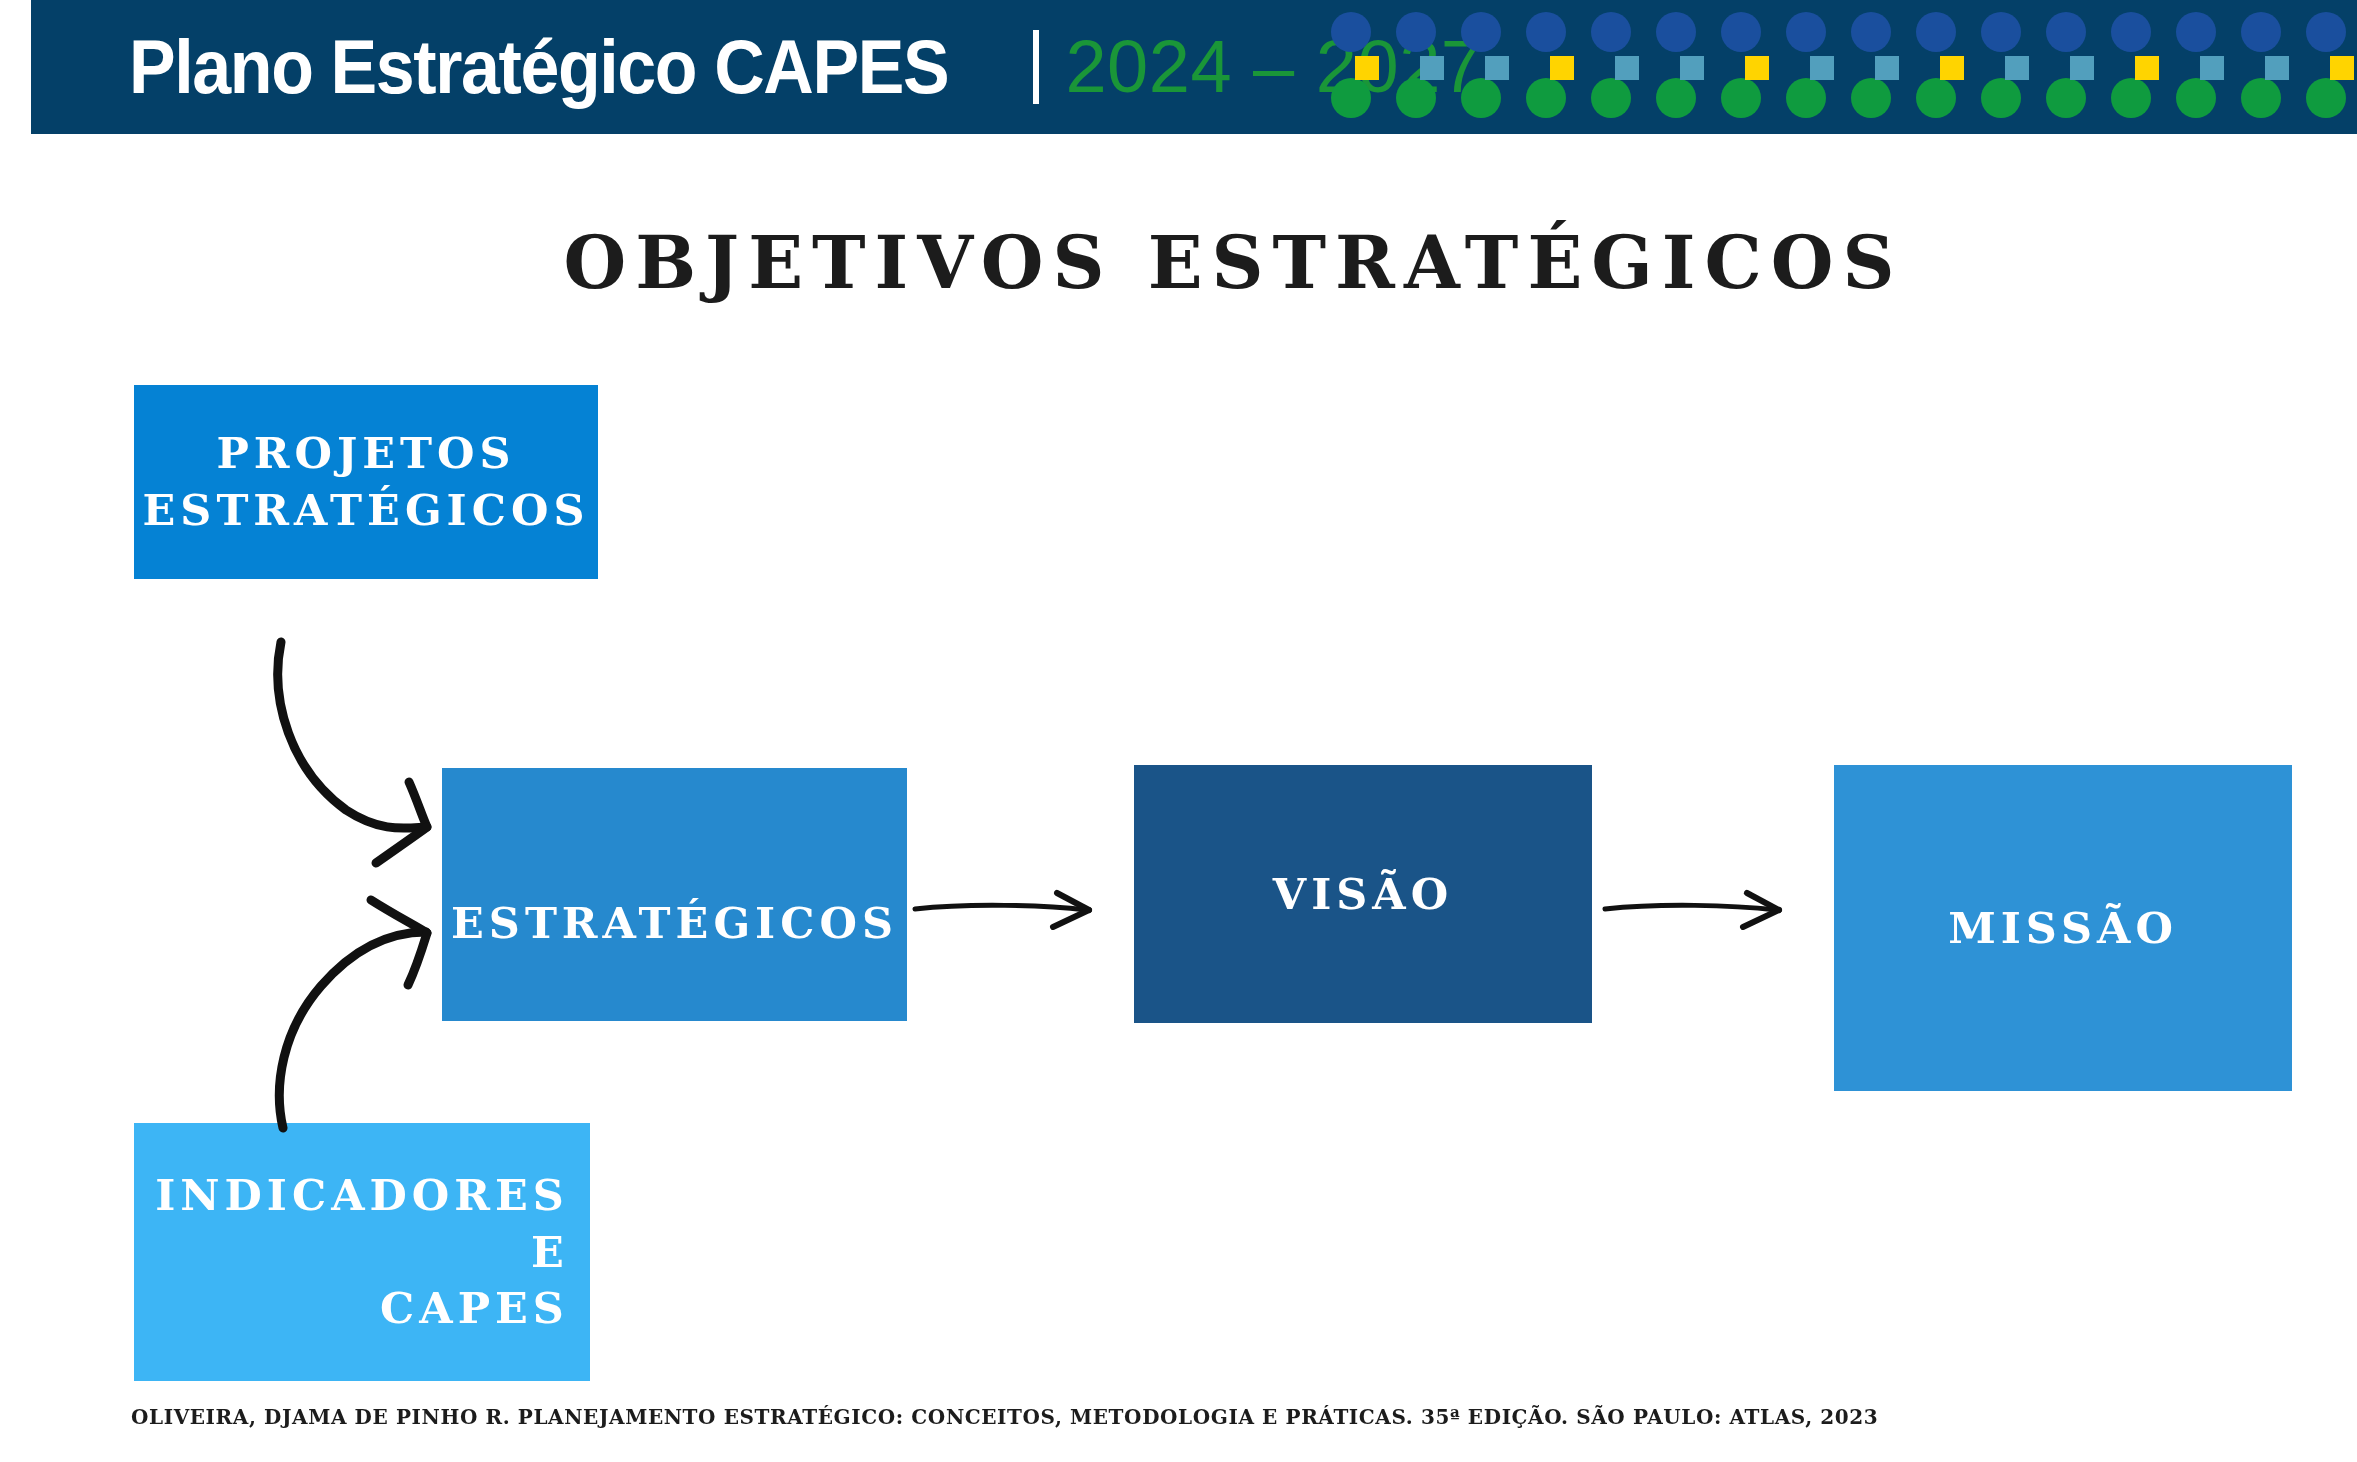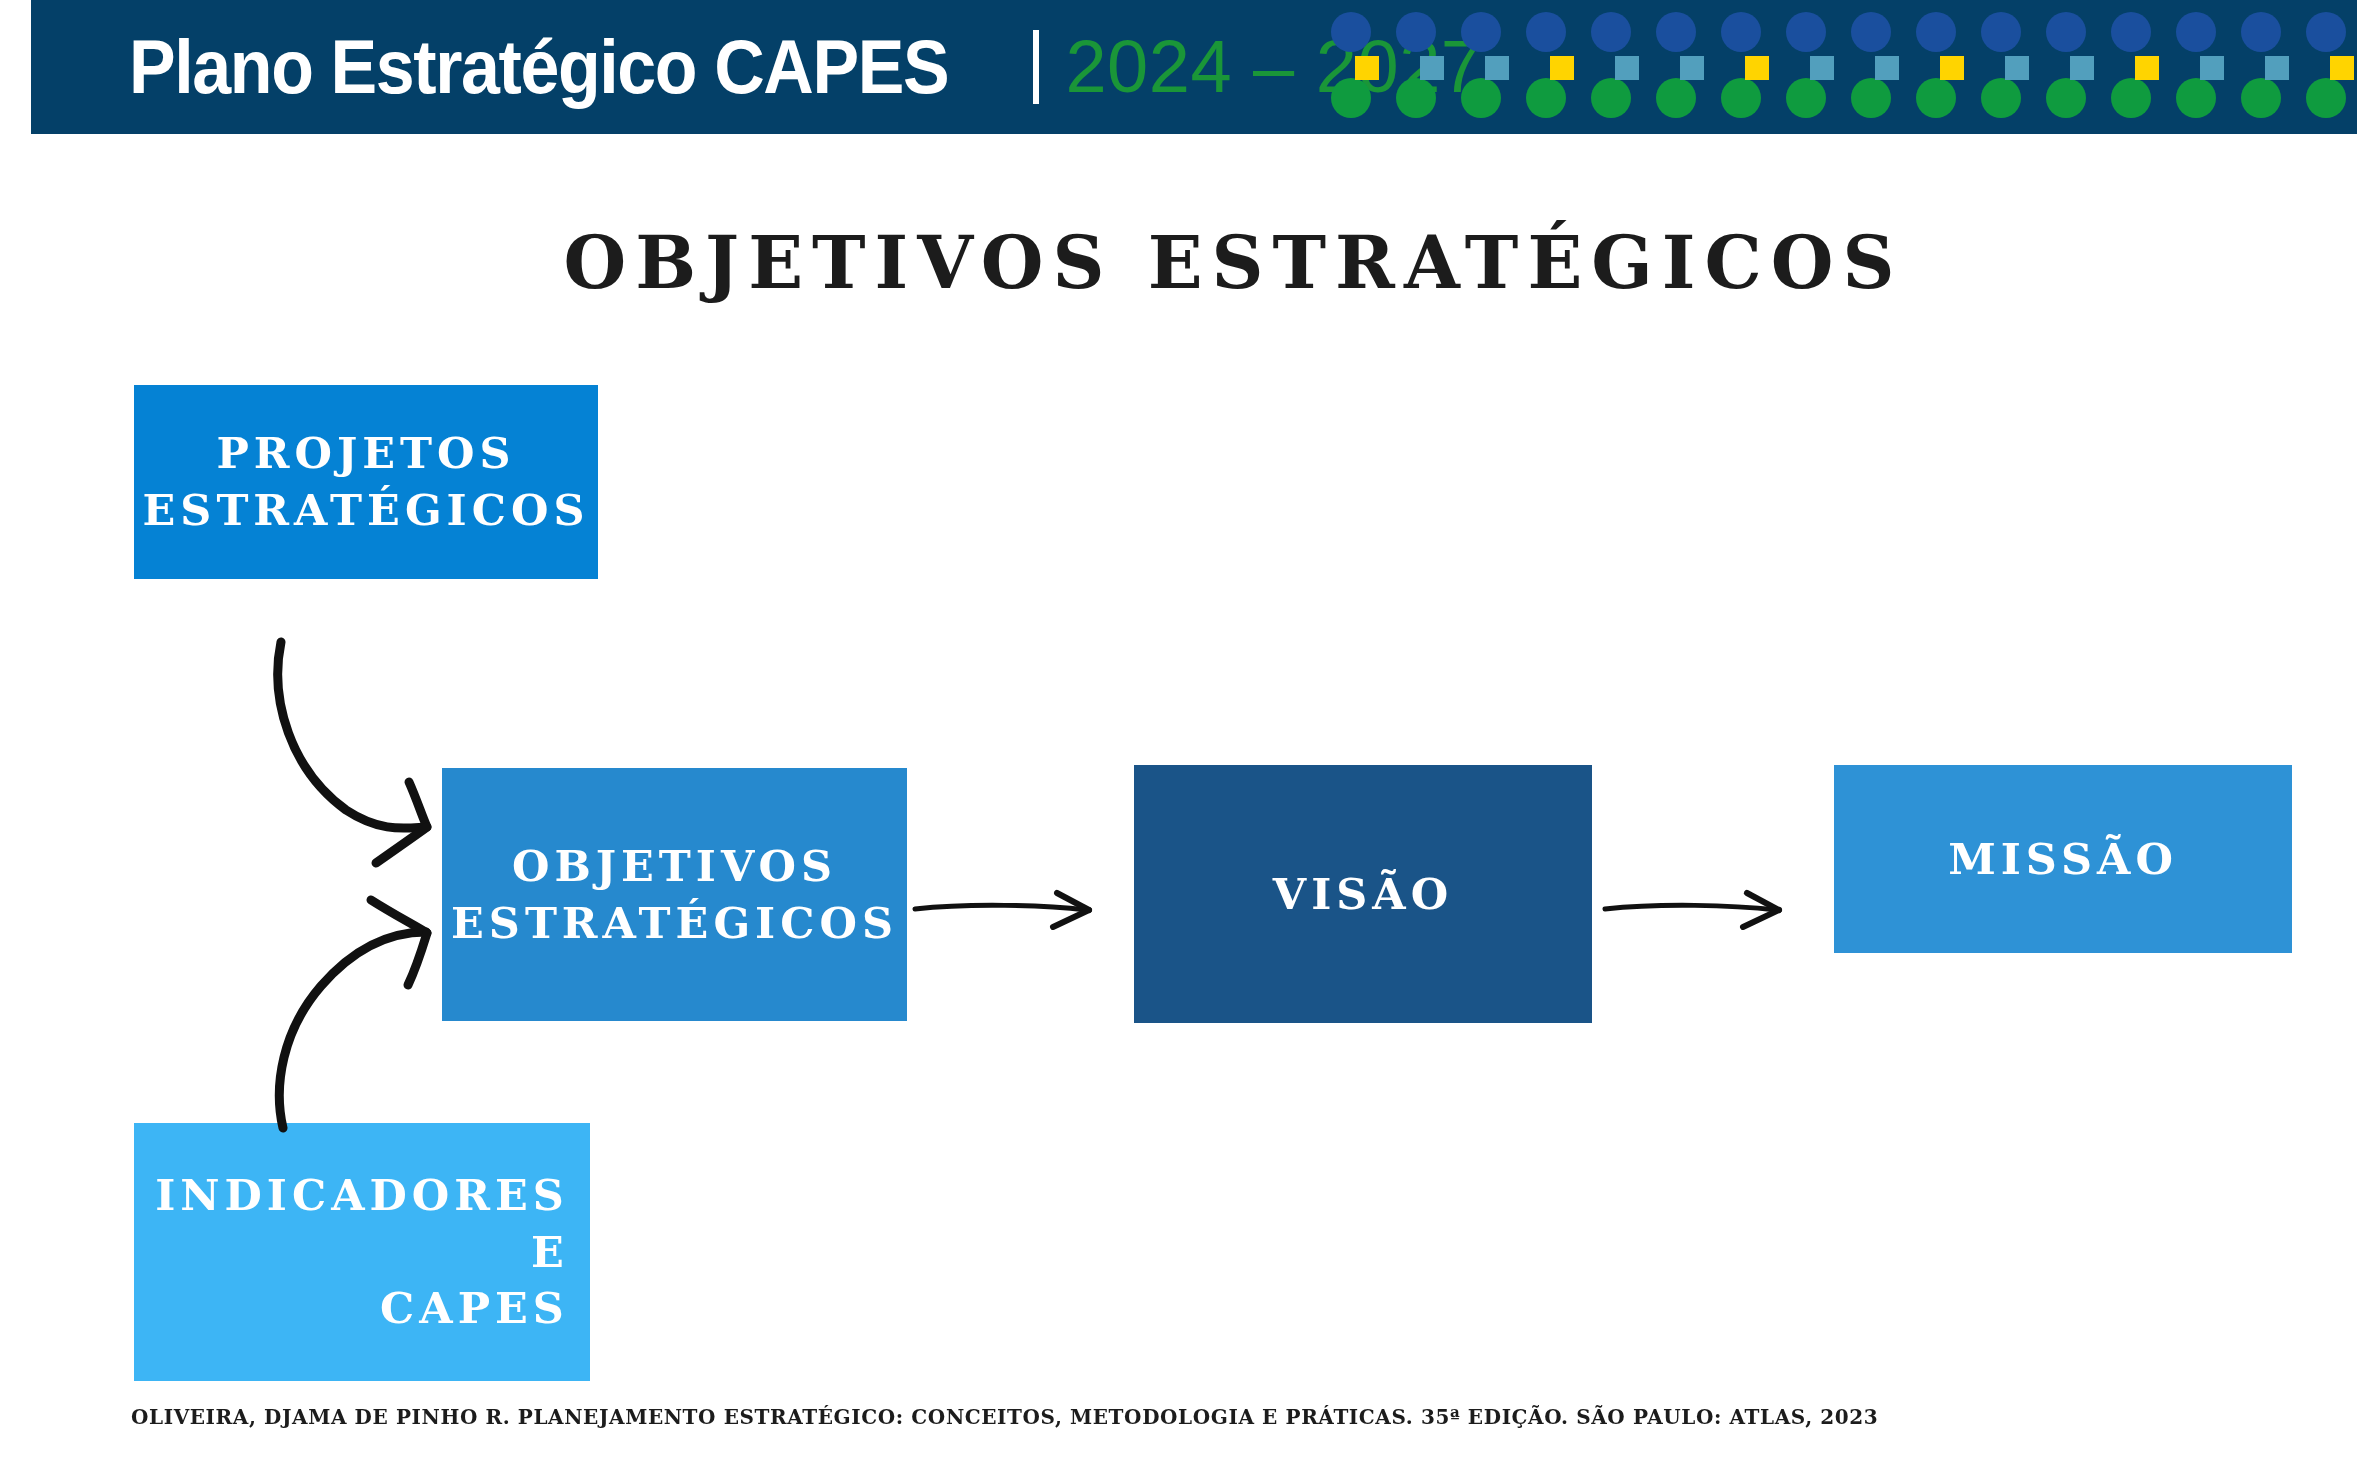--- a/index.html
+++ b/index.html
@@ -145,21 +145,21 @@
     top: 765px;
     width: 458px;
     height: 258px;
     background: #1a5488;
     font-size: 43px;
   }
   #box-missao {
     left: 1803px;
     top: 765px;
     width: 458px;
-    height: 188px;
+    height: 326px;
     background: #2e92d6;
     font-size: 43px;
   }
   #box-indicadores {
     left: 103px;
     top: 1123px;
     width: 456px;
     height: 258px;
     background: #3db5f5;
     font-size: 43px;
@@ -260,21 +260,21 @@
 
   <div class="box" id="box-projetos">
     <span>
       <span>PROJETOS</span><br>
       <span>ESTRATÉGICOS</span>
     </span>
   </div>
 
   <div class="box" id="box-objetivos">
     <span>
-      <span>OBJETIVOS</span><br>
+      <br>
       <span>ESTRATÉGICOS</span>
     </span>
   </div>
 
   <div class="box" id="box-visao">
     <span>VISÃO</span>
   </div>
 
   <div class="box" id="box-missao">
     <span>MISSÃO</span>

